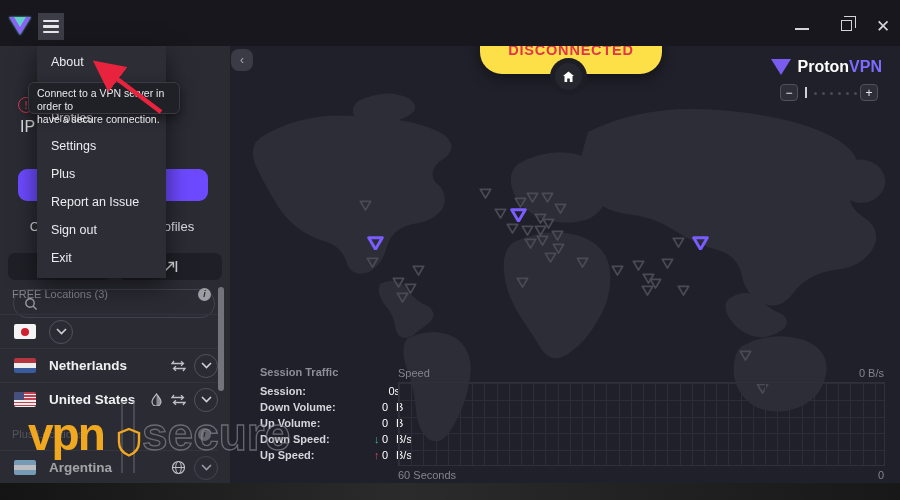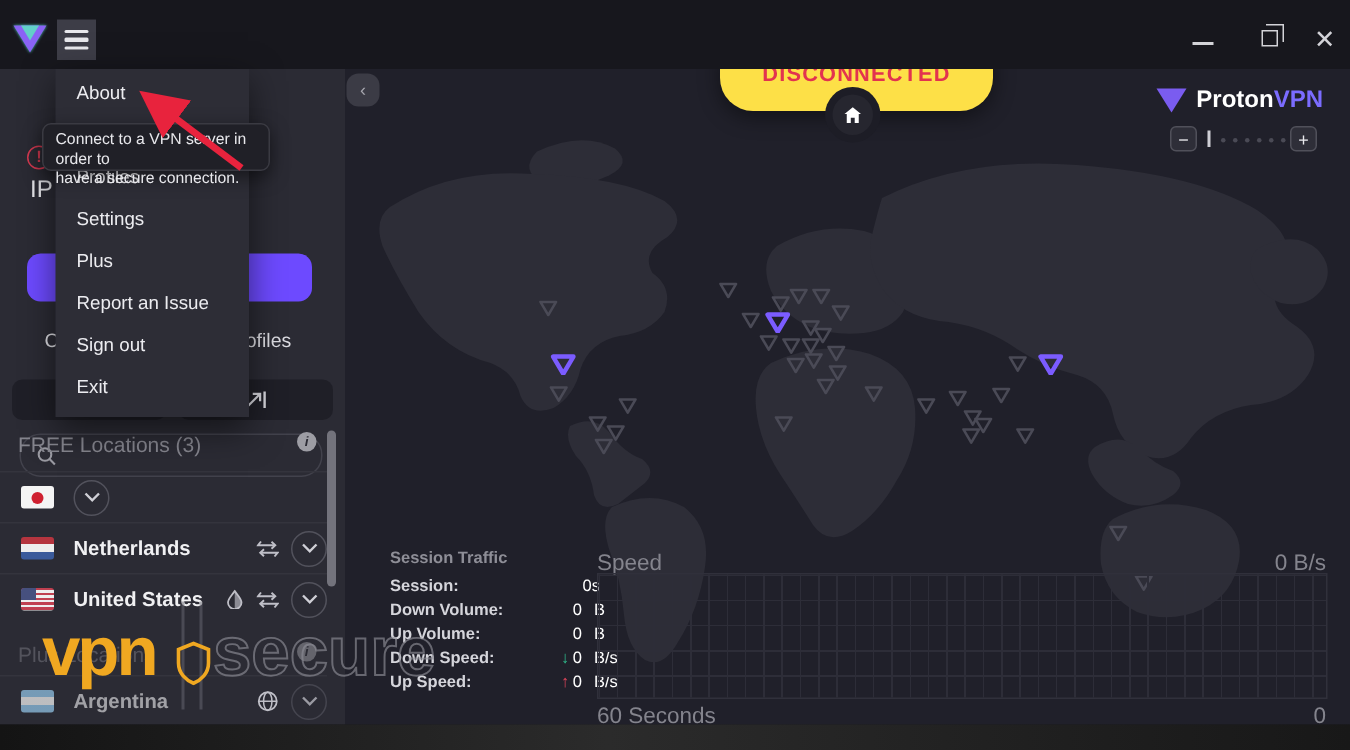--- a/index.html
+++ b/index.html
@@ -31,21 +31,21 @@
   .ip-frag { position:absolute; left:20px; top:72px; color:#e6e6ea; font-size:16px; }
   .qc-btn { position:absolute; left:18px; top:123px; width:190px; height:32px; background:#6d4aff;
     border:none; border-radius:9px; cursor:pointer; }
   .tabs { position:absolute; left:0; top:168px; width:230px; height:26px; display:flex; }
   .tab { flex:1; text-align:center; color:#dcdce2; font-size:13px; line-height:26px; cursor:pointer; }
   .sc-btn { position:absolute; top:207px; height:27px; background:#1f1f27; border:none; border-radius:7px; cursor:pointer; }
   .sc-btn.left { left:8px; width:103px; }
   .sc-btn.right { left:119px; width:103px; }
   .search-box { position:absolute; left:13px; top:243px; width:202px; height:29px;
     border:1px solid #42424c; border-radius:14px; background:transparent; display:flex; align-items:center; padding-left:10px; }
-  .sec-head { position:absolute; left:12px; color:#85858e; font-size:14px; }
+  .sec-head { position:absolute; left:12px; color:#85858e; font-size:11px; }
   .info-ic { position:absolute; width:13px; height:13px; border-radius:50%; background:#9d9da4;
     color:#2b2b34; font-size:9px; font-weight:bold; text-align:center; line-height:13px; font-style:italic; }
   .scroll-thumb { position:absolute; left:218px; top:241px; width:6px; height:104px; background:#73737c; border-radius:3px; }
 
   .loc-row { position:absolute; left:0; width:218px; height:34px; display:flex; align-items:center;
     padding-left:14px; border-top:1px solid #34343d; cursor:pointer; }
   .flag { width:22px; height:15px; border-radius:2px; margin-right:13px; flex:none; position:relative; overflow:hidden; }
   .flag.jp { background:#f4f4f4; }
   .flag.jp:after { content:""; position:absolute; left:7px; top:3.5px; width:8px; height:8px; border-radius:50%; background:#cf2030; }
   .flag.nl { background:linear-gradient(180deg,#b5353f 0 33%,#eee 33% 66%,#3a5a9b 66%); }
@@ -91,21 +91,21 @@
   .world { position:absolute; left:0; top:0; }
   #map-pins .pin { position:absolute; }
 
   
   .stats-title { position:absolute; left:30px; top:320px; color:#8e8e97; font-size:11px; font-weight:bold; }
   .st-row { position:absolute; left:30px; width:170px; height:14px; }
   .st-label { position:absolute; left:0; color:#d5d5db; font-size:11px;font-weight:bold; }
   .st-arrow { position:absolute; left:114px; font-size:11px; font-weight:bold; }
   .st-val { position:absolute; left:96px; width:32px; text-align:right; color:#fff; font-size:11px; }
   .st-unit { position:absolute; left:136px; color:#fff; font-size:11px; }
-  .graph-label { position:absolute; color:#84848d; font-size:15px; }
+  .graph-label { position:absolute; color:#84848d; font-size:11px; }
   .graph { position:absolute; left:168px; top:336px; width:487px; height:84px;
     border:1px solid #30303b;
     background-image:
       repeating-linear-gradient(90deg,#2d2d38 0 1px,transparent 1px 12.2px),
       repeating-linear-gradient(180deg,#2d2d38 0 1px,transparent 1px 16.8px); }
 
   
   .menu { position:absolute; left:37px; top:46px; width:129px; height:232px; background:#2d2d36;
     box-shadow:0 8px 22px rgba(0,0,0,.55); z-index:50; }
   .menu-item { position:absolute; left:14px; color:#ececf0; font-size:12.5px; cursor:pointer; white-space:nowrap; }

